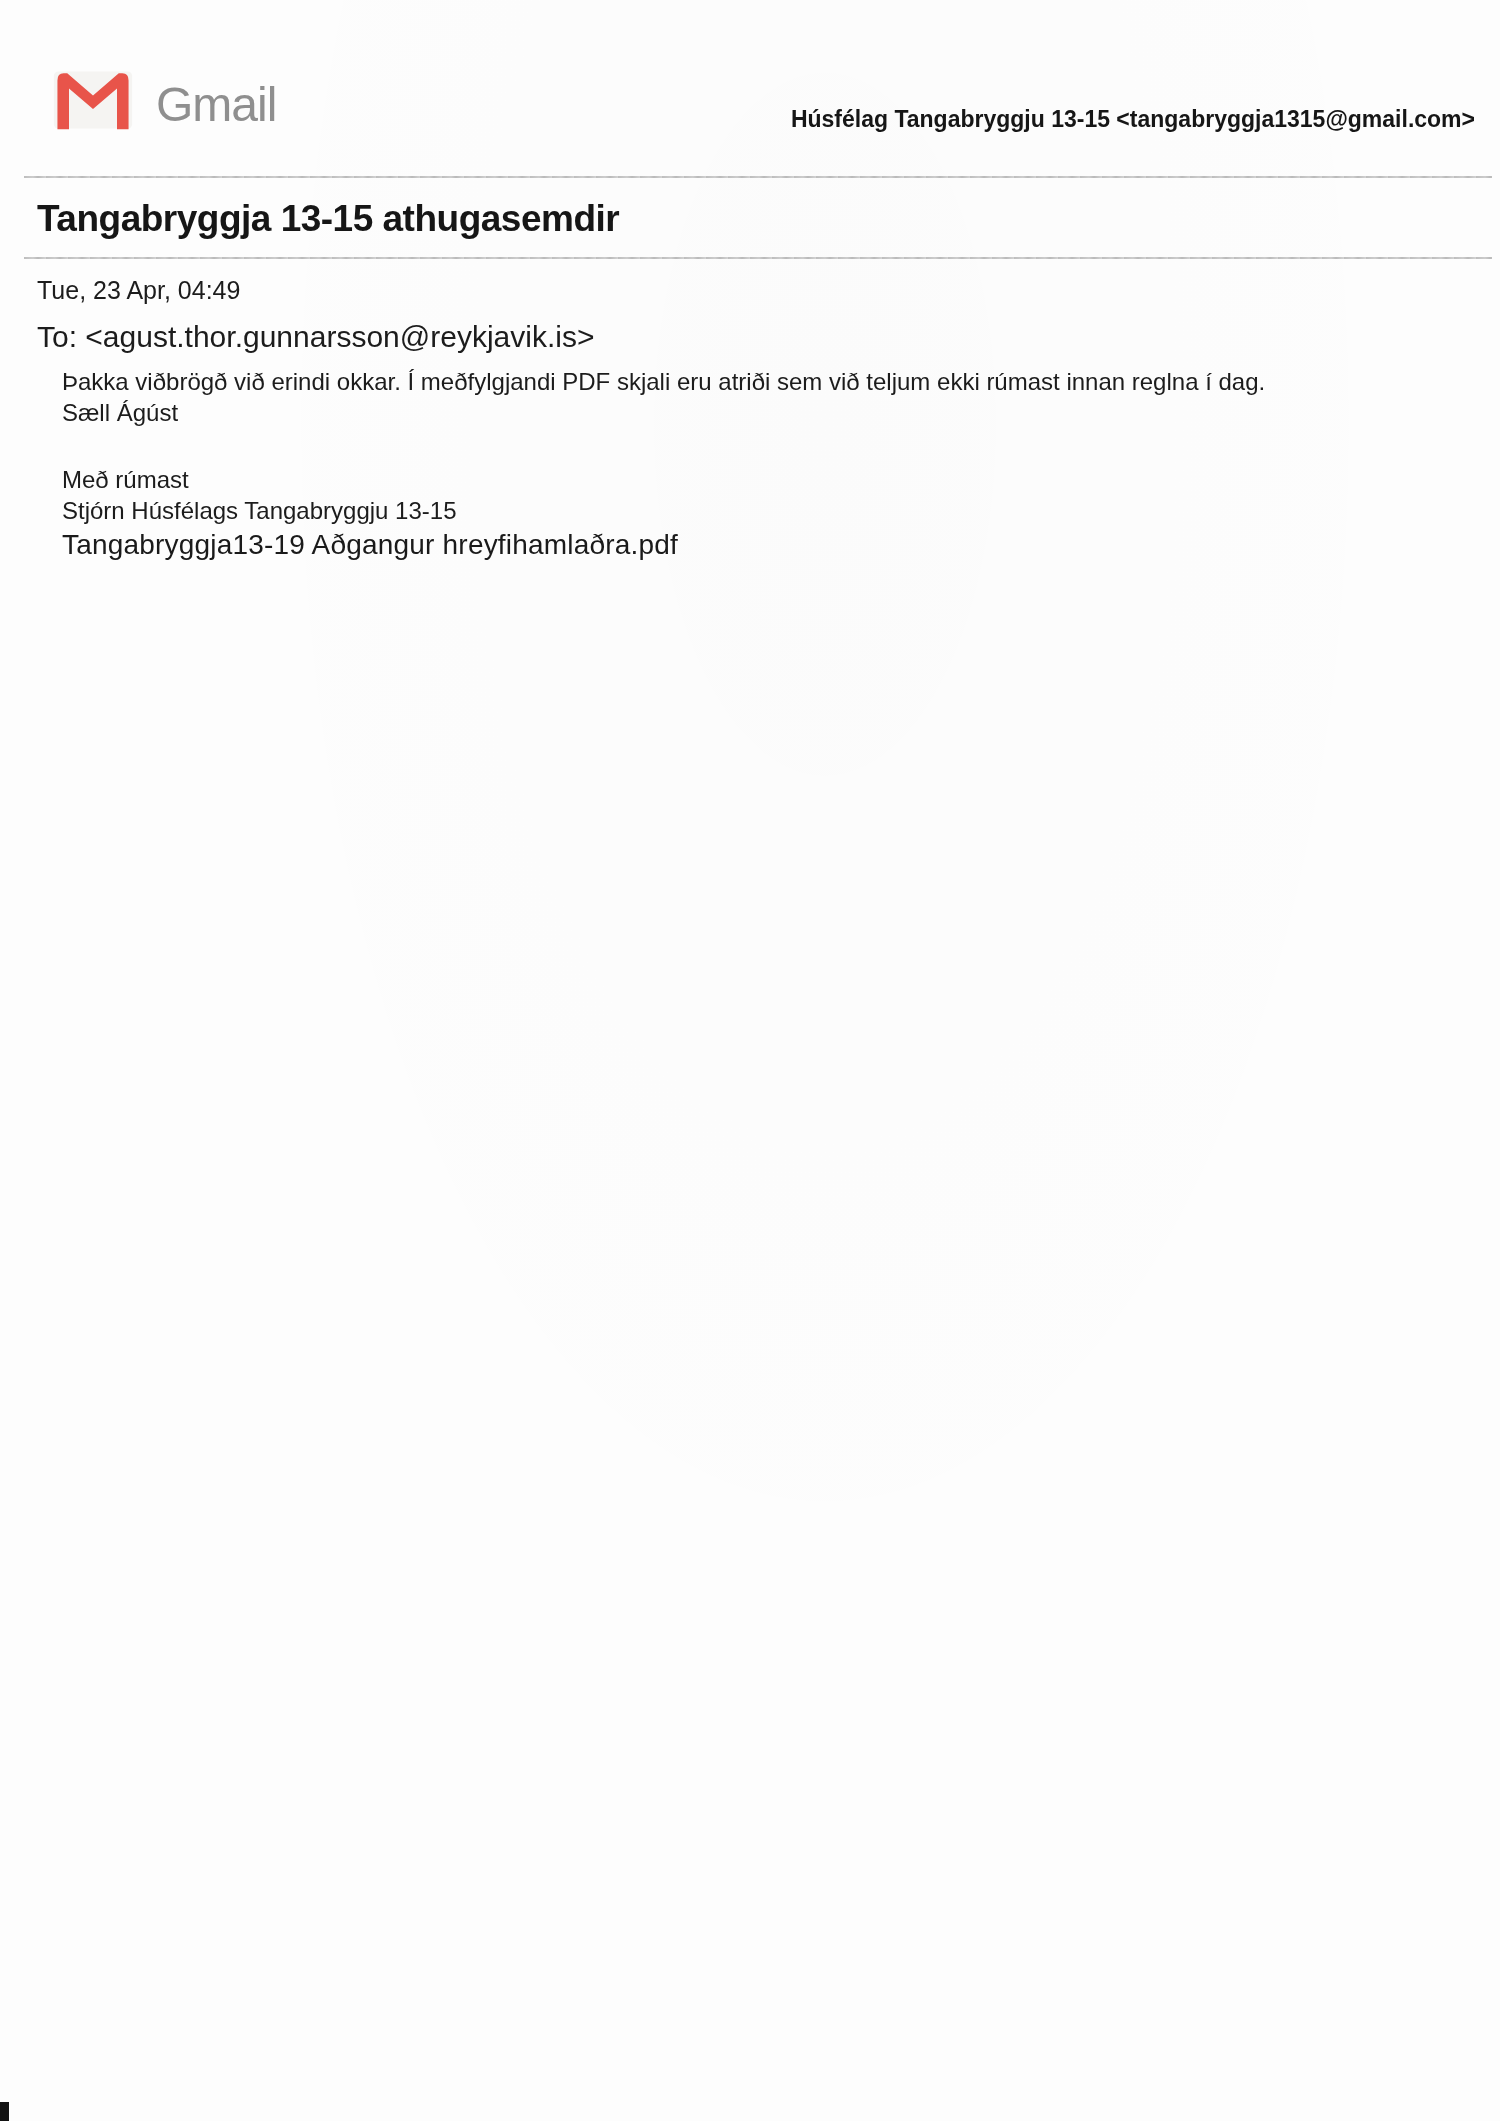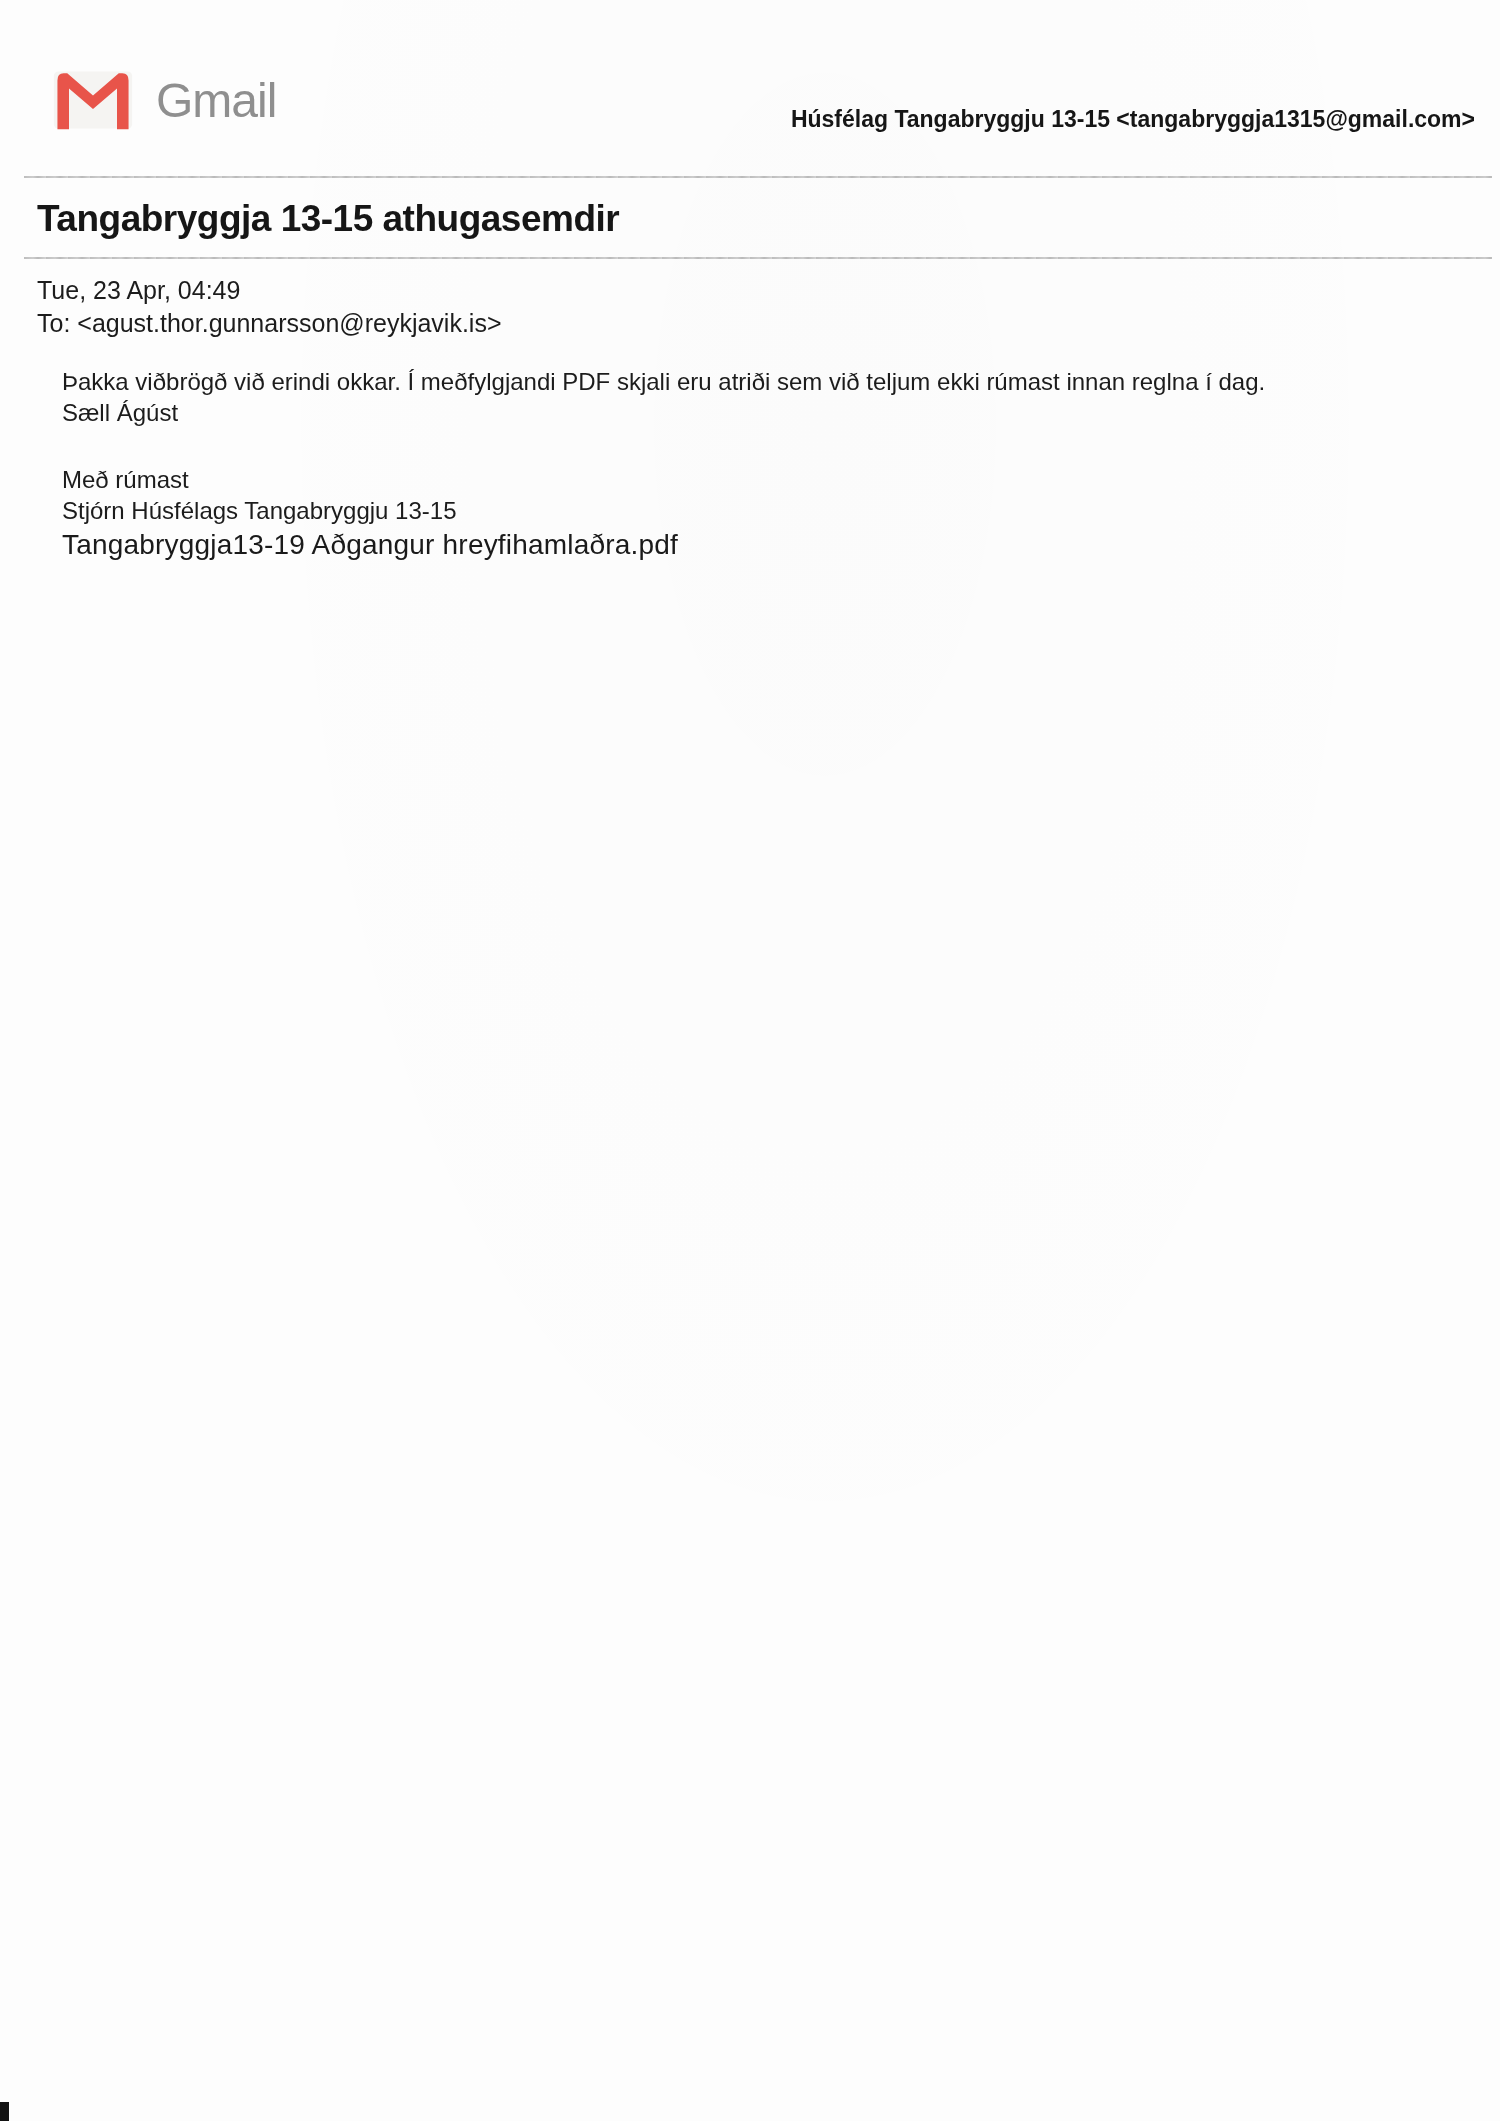--- a/index.html
+++ b/index.html
@@ -19,21 +19,21 @@
       radial-gradient(ellipse at 55% 20%, rgba(0,0,0,0.008), transparent 60%),
       #fdfdfd;
   }
 
   
   .logo-row {
     position: absolute;
     left: 50px;
     top: 68px;
     display: flex;
-    align-items: center;
+    align-items: flex-end;
   }
   .logo-icon { width: 86px; height: 64px; display: block; }
   .logo-text {
     margin-left: 20px;
     font-size: 48px;
     letter-spacing: -1px;
     color: #8f8f8f;
     font-weight: 400;
   }
   .account-line {
@@ -81,22 +81,22 @@
     justify-content: space-between;
     align-items: flex-start;
     font-size: 25px;
   }
   .from-name { font-weight: 700; }
   .from-email { font-weight: 400; margin-left: 7px; }
   .date { font-weight: 400; white-space: nowrap; }
   .to-line {
     position: absolute;
     left: 37px;
-    top: 309px;
-    font-size: 25px;
+    top: 320px;
+    font-size: 30px;
     font-weight: 400;
     white-space: nowrap;
   }
 
   
   .body-block {
     position: absolute;
     left: 62px;
     top: 366px;
     right: 40px;

